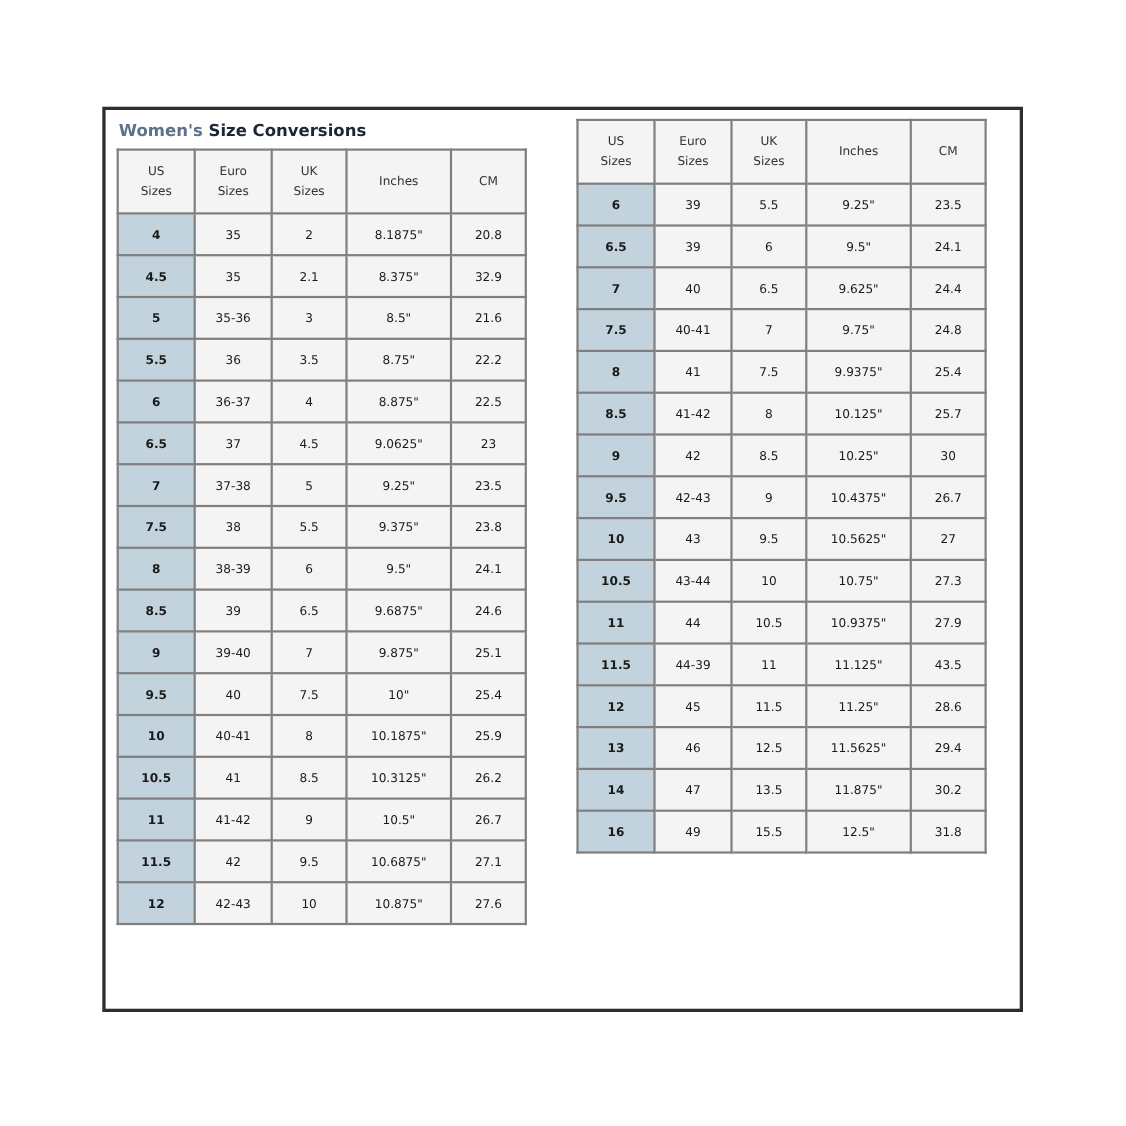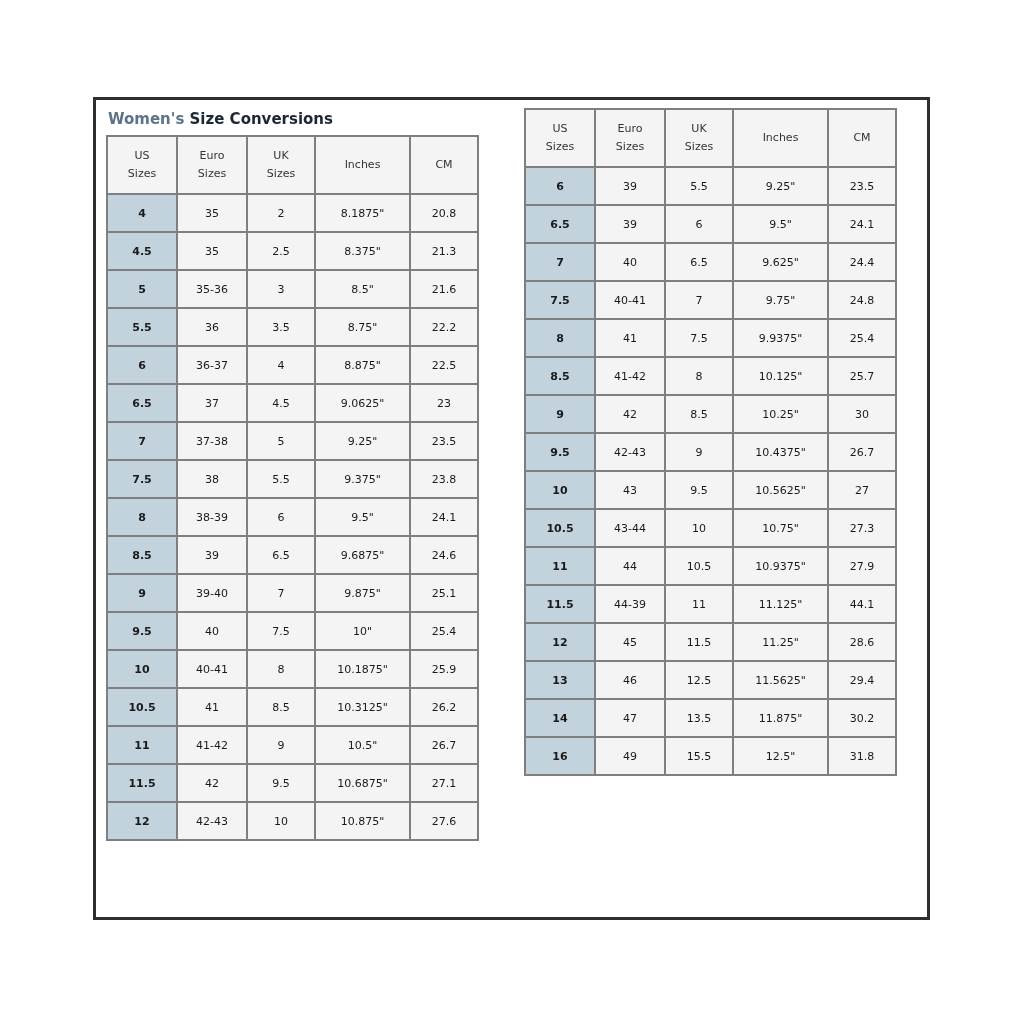--- a/index.html
+++ b/index.html
@@ -117,23 +117,23 @@
               <tr>
                 <td class="us-col">4</td>
                 <td class="">35</td>
                 <td class="">2</td>
                 <td class="">8.1875"</td>
                 <td class="">20.8</td>
               </tr>
               <tr>
                 <td class="us-col">4.5</td>
                 <td class="">35</td>
-                <td class="">2.5</td>
+                <td class="">2.1</td>
                 <td class="">8.375"</td>
-                <td class="">21.3</td>
+                <td class="">32.9</td>
               </tr>
               <tr>
                 <td class="us-col">5</td>
                 <td class="">35-36</td>
                 <td class="">3</td>
                 <td class="">8.5"</td>
                 <td class="">21.6</td>
               </tr>
               <tr>
                 <td class="us-col">5.5</td>
@@ -331,21 +331,21 @@
                 <td class="">44</td>
                 <td class="">10.5</td>
                 <td class="">10.9375"</td>
                 <td class="">27.9</td>
               </tr>
               <tr>
                 <td class="us-col">11.5</td>
                 <td class="">44-39</td>
                 <td class="">11</td>
                 <td class="">11.125"</td>
-                <td class="">44.1</td>
+                <td class="">43.5</td>
               </tr>
               <tr>
                 <td class="us-col">12</td>
                 <td class="">45</td>
                 <td class="">11.5</td>
                 <td class="">11.25"</td>
                 <td class="">28.6</td>
               </tr>
               <tr>
                 <td class="us-col">13</td>

